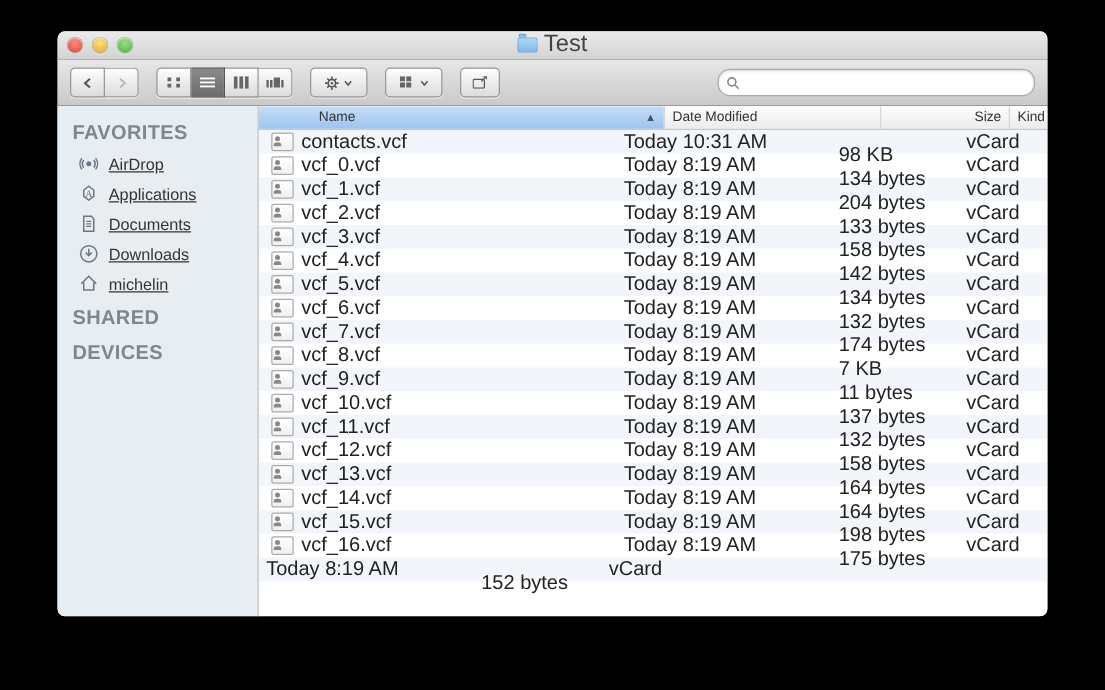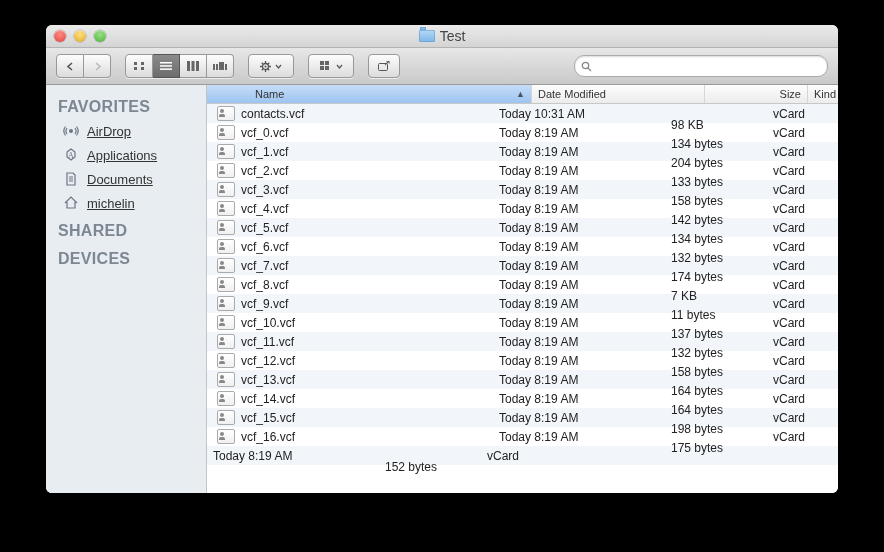--- a/index.html
+++ b/index.html
@@ -33,21 +33,21 @@
   }
   .traffic{display:flex;gap:8px;}
   .tl{width:12px;height:12px;border-radius:50%;box-shadow:inset 0 1px 1px rgba(255,255,255,0.5),0 0 0 0.5px rgba(0,0,0,0.3);}
   .tl.red{background:radial-gradient(circle at 50% 35%,#ff8b82,#e0443e);}
   .tl.yel{background:radial-gradient(circle at 50% 35%,#ffe07e,#e1a82e);}
   .tl.grn{background:radial-gradient(circle at 50% 35%,#99e08a,#4db235);}
   .title-center{
     position:absolute;left:0;right:0;
     display:flex;align-items:center;justify-content:center;gap:5px;
     pointer-events:none;
-    color:#444;font-size:14px;
+    color:#444;font-size:19px;
   }
   .folder-mini{
     width:16px;height:12px;border-radius:2px;
     background:linear-gradient(#b5d9f7,#7db6e8);
     position:relative;box-shadow:inset 0 0 0 0.5px #5a94c9;
   }
   .folder-mini:before{content:"";position:absolute;top:-3px;left:1px;width:6px;height:3px;border-radius:1px 1px 0 0;background:#8cc2ee;box-shadow:inset 0 0 0 0.5px #5a94c9;}
   
   .toolbar{
     height:36px;
@@ -107,21 +107,21 @@
     font-size:11px;color:#333;
   }
   .col{display:flex;align-items:center;padding:0 6px;border-right:1px solid #d6d6d6;}
   .col.name{flex:none;width:270px;padding-left:22px;}
   .col.date{flex:none;width:160px;}
   .col.size{flex:none;width:90px;justify-content:flex-end;}
   .col.kind{flex:1;}
   .col.sorted{background:linear-gradient(#c6ddf8,#9dc4f0);padding-left:48px;}
   .col .arrow{margin-left:auto;font-size:9px;color:#456;}
   .rows{flex:1;overflow:hidden;}
-  .row{display:flex;height:19px;align-items:center;font-size:12px;color:#222;}
+  .row{display:flex;height:19px;align-items:center;font-size:16px;color:#222;}
   .row:nth-child(odd){background:#f2f6fb;}
   .row:nth-child(even){background:#fff;}
   .cell{padding:0 6px;overflow:hidden;white-space:nowrap;text-overflow:ellipsis;}
   .cell.name{width:270px;flex:none;display:flex;align-items:center;gap:6px;padding-left:10px;}
   .cell.date{width:160px;flex:none;}
   .cell.size{width:90px;flex:none;margin-top:23px;}
   .cell.kind{flex:1;}
   .vcard-icn{
     width:16px;height:13px;border:0.5px solid #aaa;border-radius:2px;
     background:linear-gradient(#fff,#f0f0f0);
@@ -279,20 +279,29 @@
               <line x1="6" y1="6" x2="10" y2="6" stroke="#6b7683"></line>
               <line x1="6" y1="8" x2="10" y2="8" stroke="#6b7683"></line>
               <line x1="6" y1="10" x2="10" y2="10" stroke="#6b7683"></line>
             </svg>
           </span>
           <span>Documents</span>
         </div>
         <div class="sb-item">
           <span class="sb-icon">
             <svg width="16" height="16" viewBox="0 0 16 16">
+              <circle cx="8" cy="8" r="6.5" fill="none" stroke="#6b7683" stroke-width="1.2"></circle>
+              <path d="M8 4 v5 M5.5 7 L8 9.5 L10.5 7" fill="none" stroke="#6b7683" stroke-width="1.2"></path>
+            </svg>
+          </span>
+          <span>Downloads</span>
+        </div>
+        <div class="sb-item">
+          <span class="sb-icon">
+            <svg width="16" height="16" viewBox="0 0 16 16">
               <path d="M2 8 L8 2 L14 8 M4 7 v6 h8 v-6" fill="none" stroke="#6b7683" stroke-width="1.2"></path>
             </svg>
           </span>
           <span>michelin</span>
         </div>
         <div class="sb-head">SHARED</div>
         <div class="sb-head">DEVICES</div>
       </div>
 
     <div class="main">

